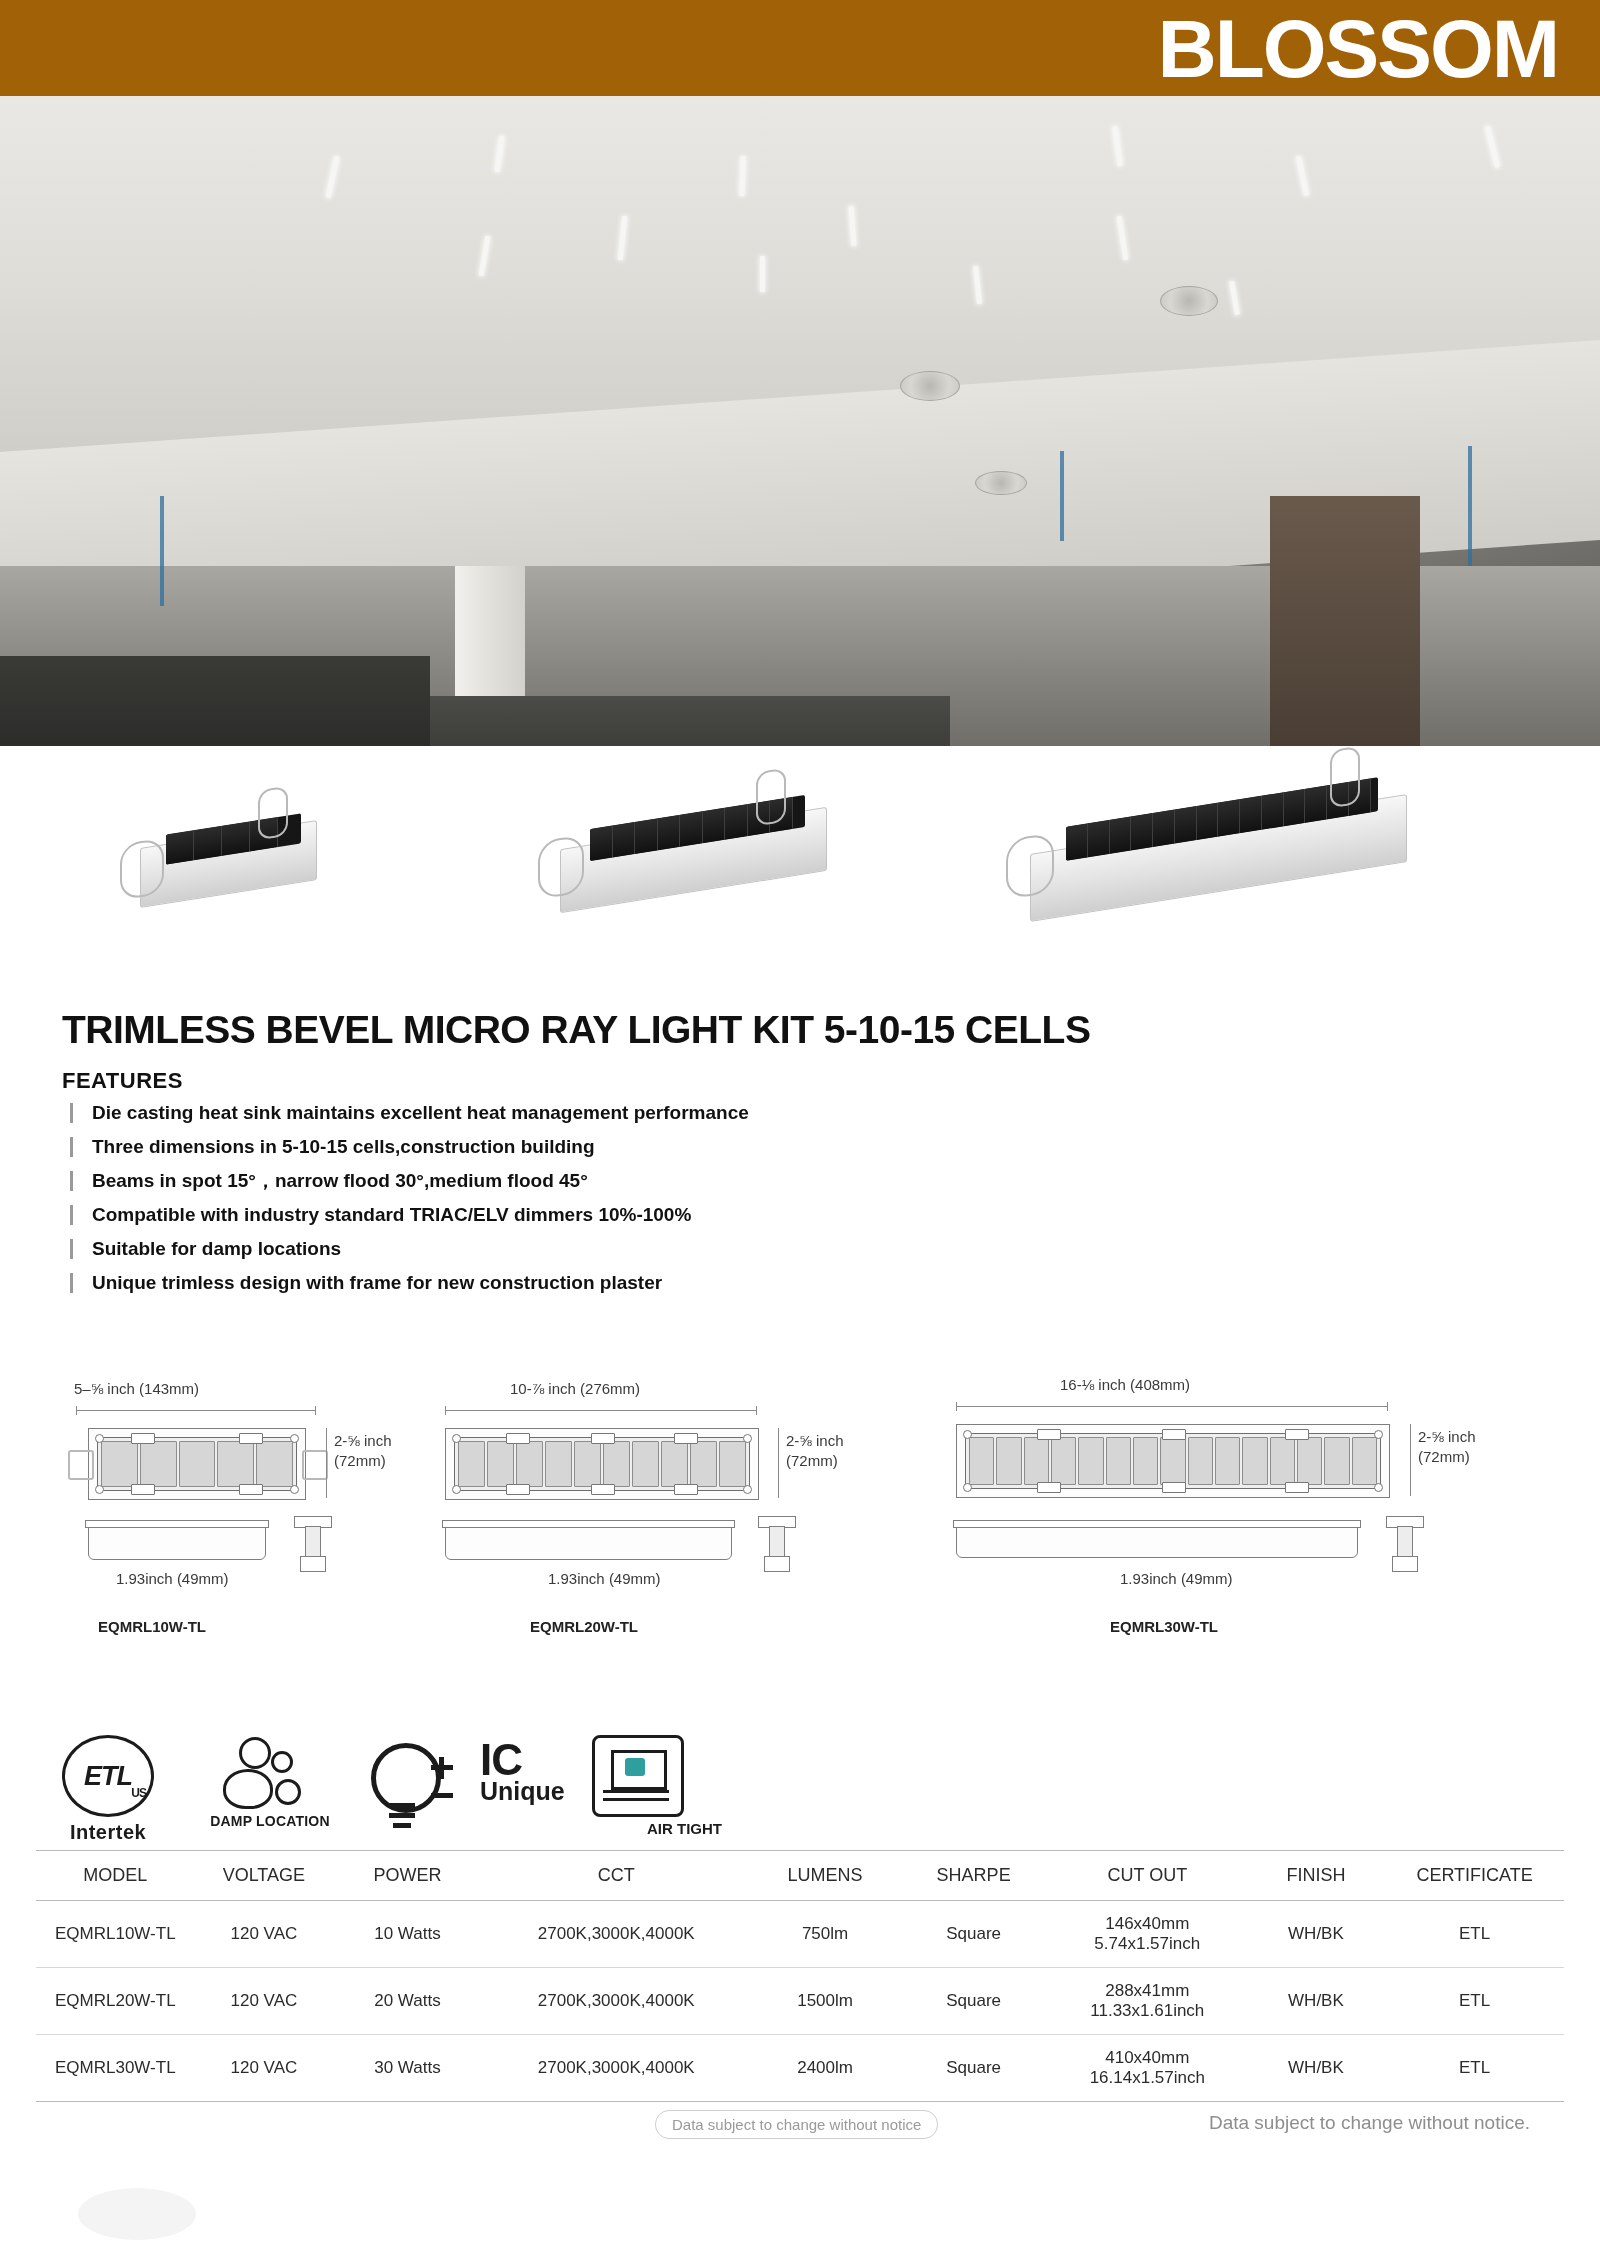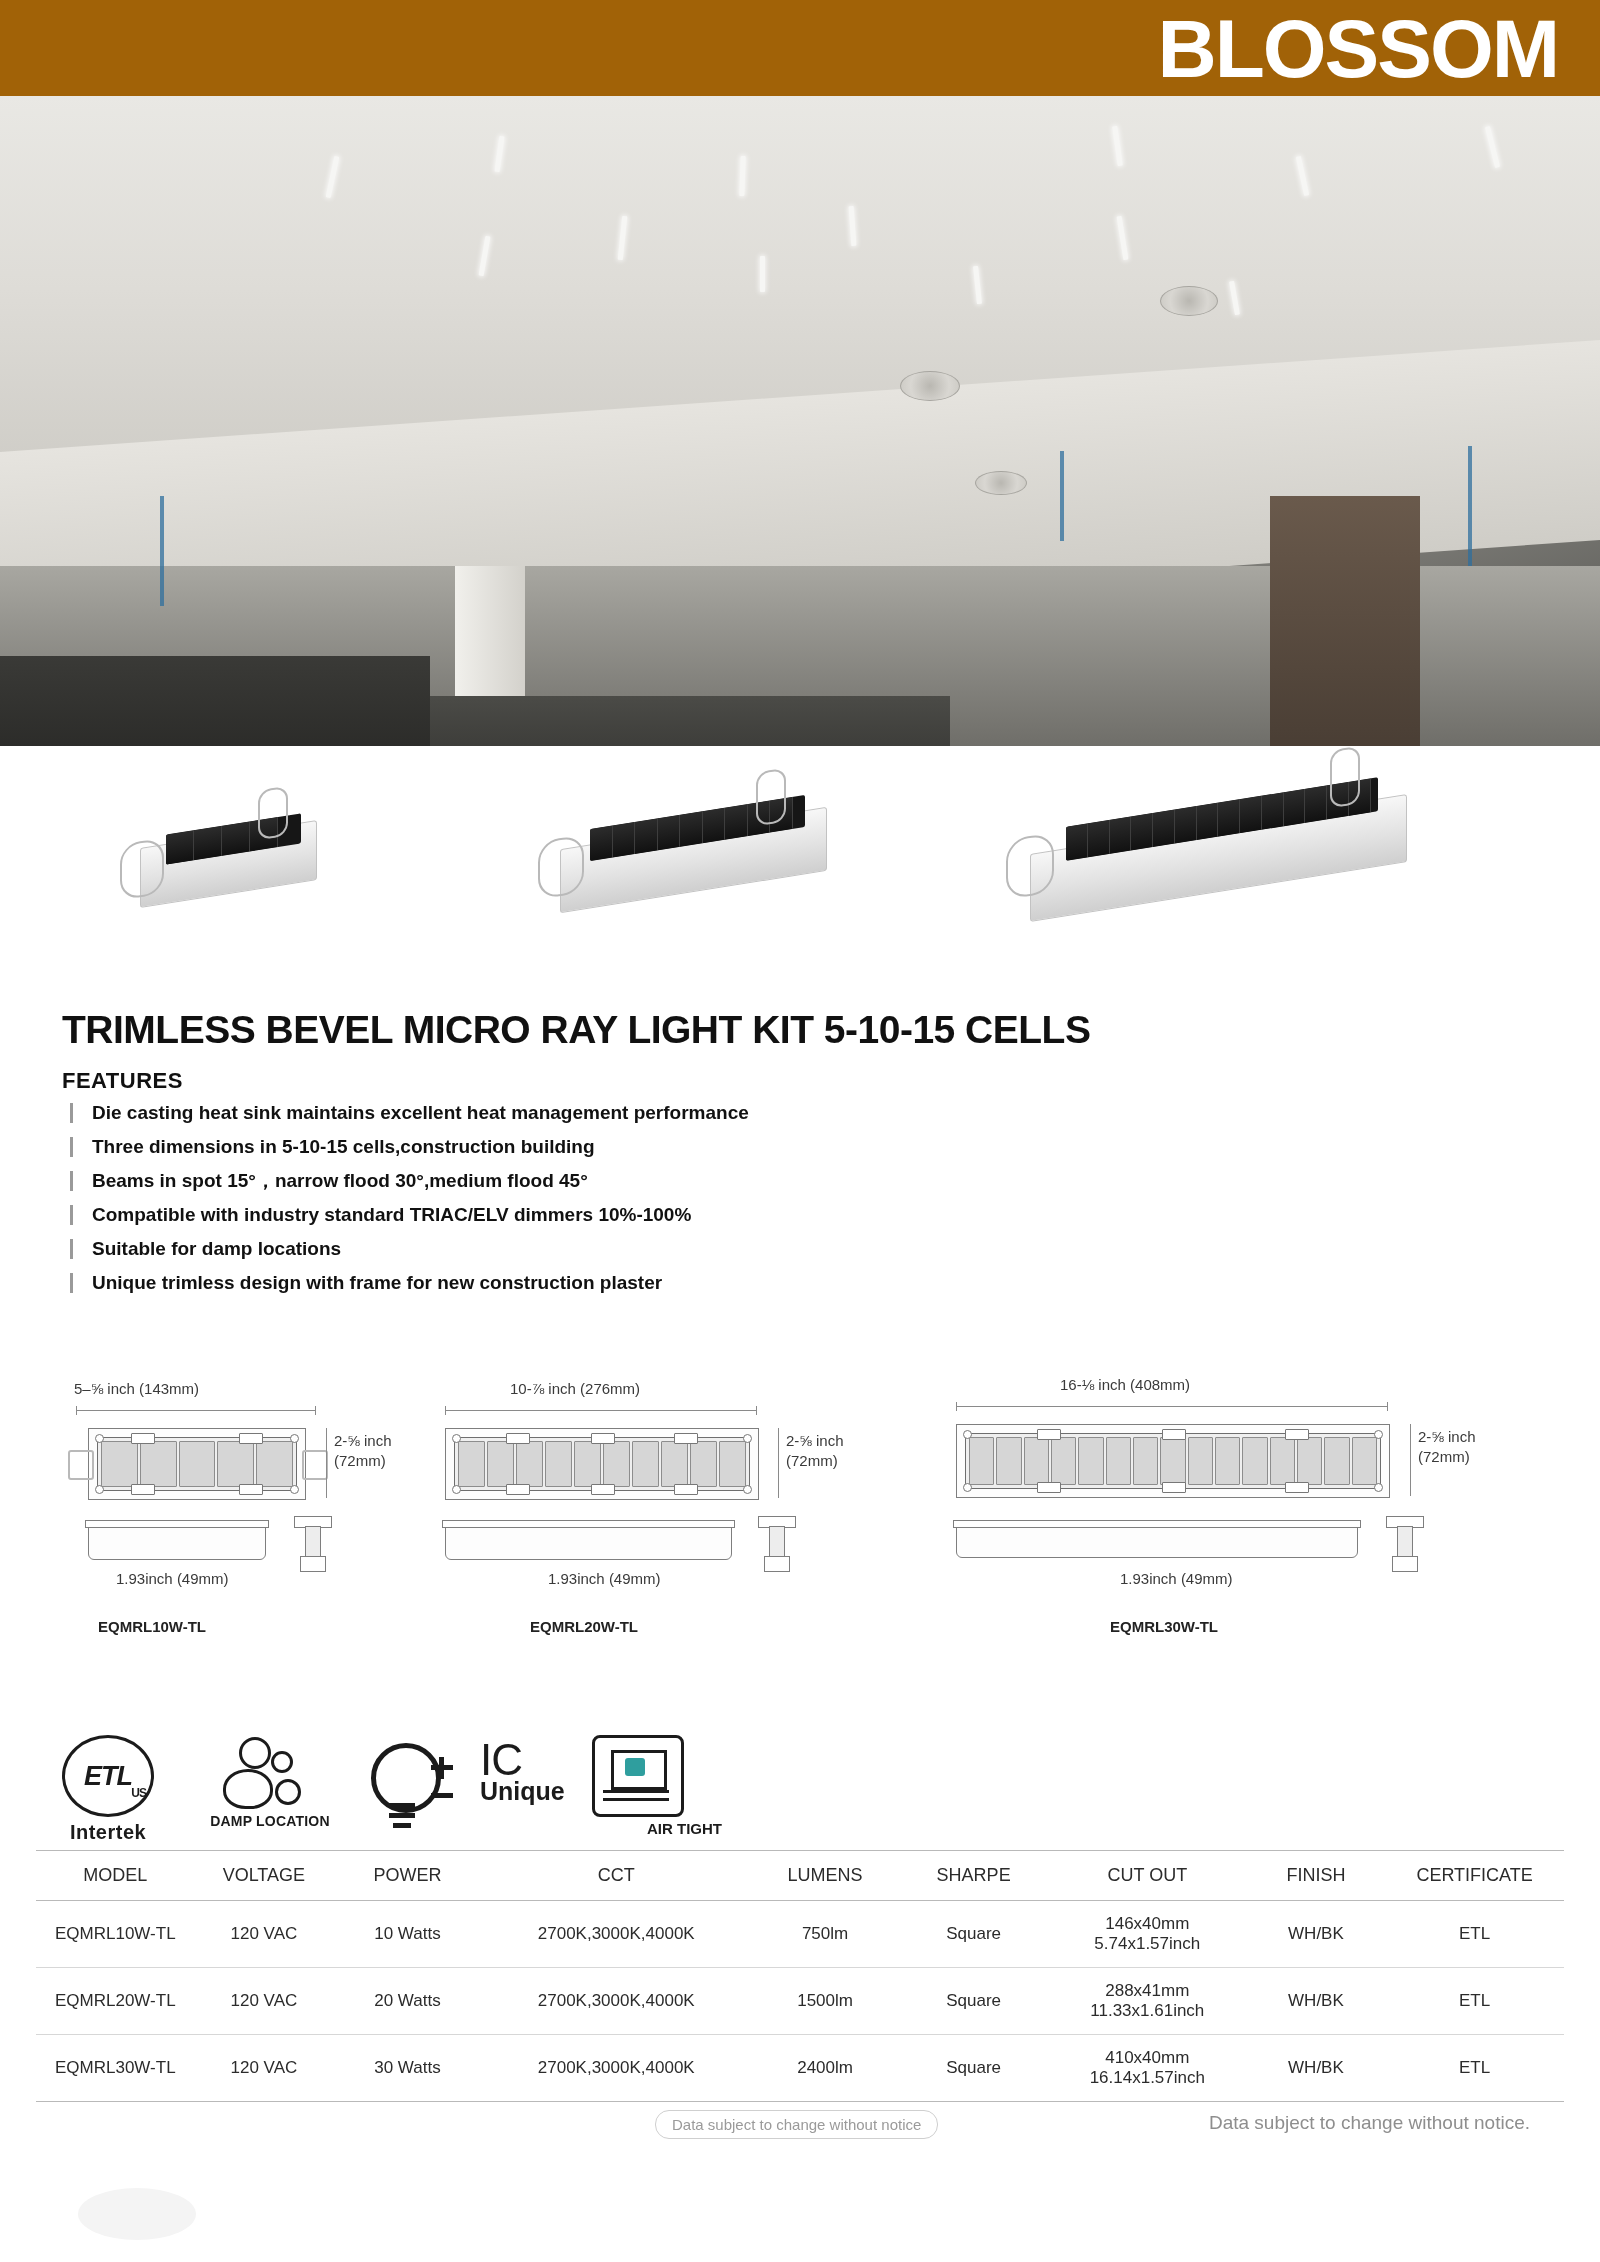--- a/index.html
+++ b/index.html
@@ -193,21 +193,21 @@
     display:flex;align-items:center;justify-content:center;
     font-size:27px;font-weight:bold;font-style:italic;letter-spacing:-1px;
   }
   .etl-sub{
     text-align:center;font-size:20px;font-weight:bold;margin-top:4px;letter-spacing:.5px;
   }
   .damp-txt{
     text-align:center;font-size:14px;font-weight:bold;letter-spacing:.2px;margin-top:4px;
   }
   .ic-big{
-    font-size:44px;font-weight:normal;line-height:38px;letter-spacing:-1px;
+    font-size:44px;font-weight:bold;line-height:38px;letter-spacing:-1px;
   }
   .ic-small{
     font-size:25px;font-weight:bold;line-height:24px;
   }
   .airtight{
     width:86px;height:76px;border:3px solid #1b1b1b;border-radius:8px;
     position:relative;
   }
   .airtight-txt{
     text-align:right;font-size:15px;font-weight:bold;margin-top:3px;

